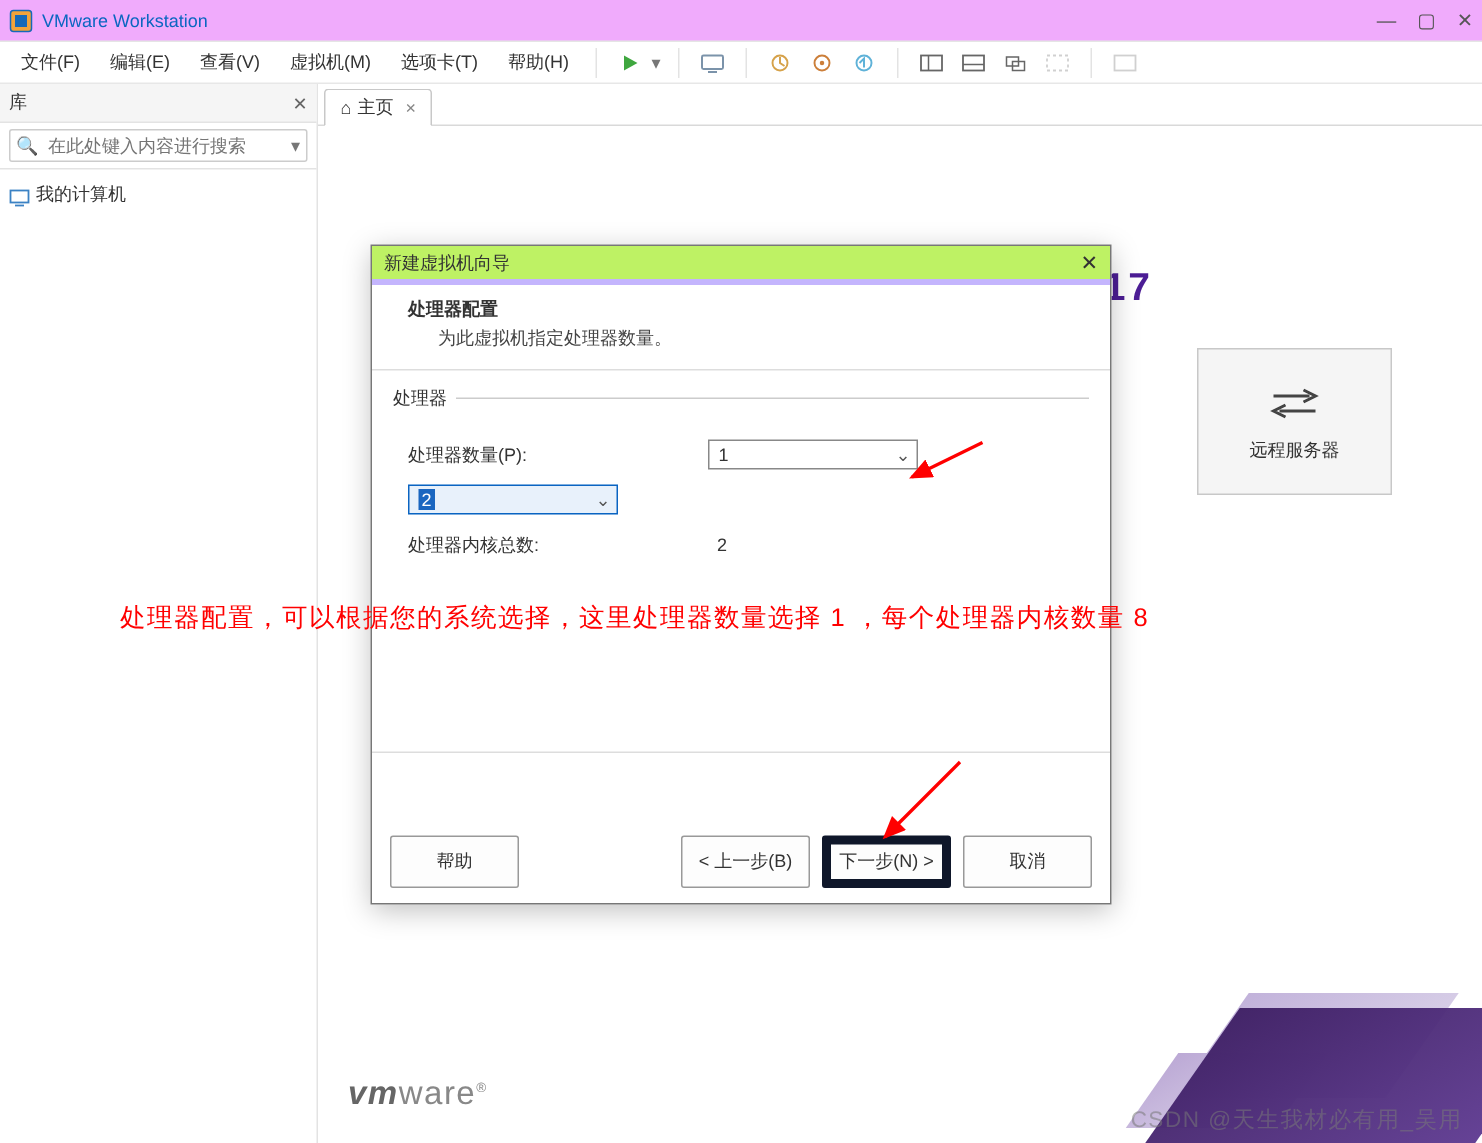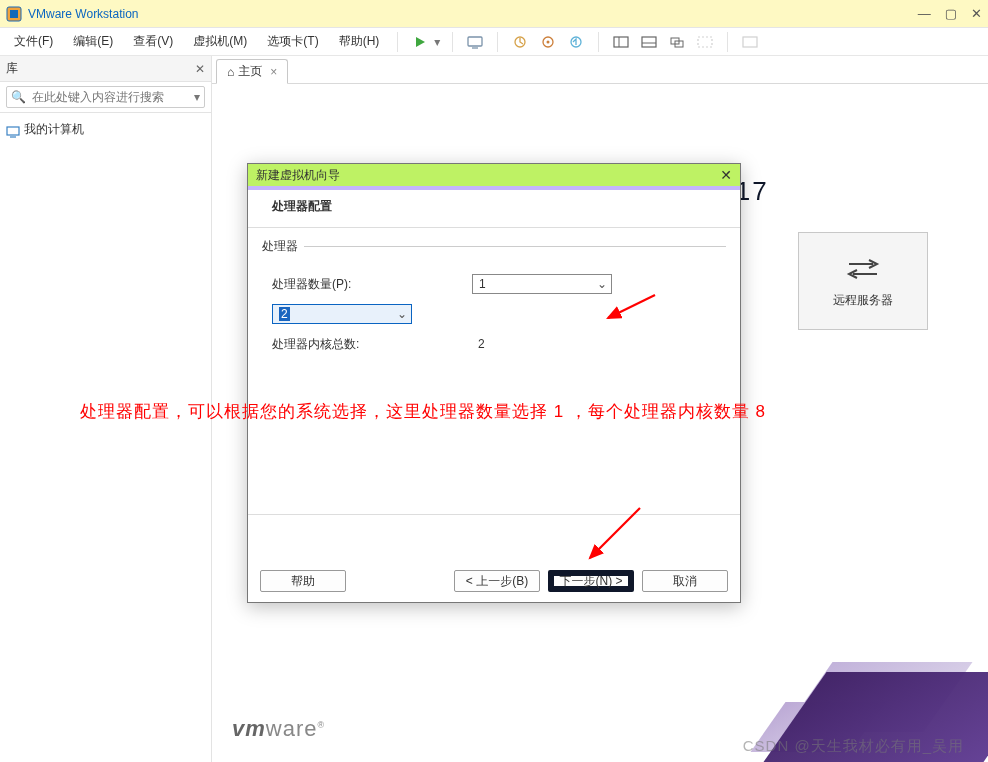--- a/index.html
+++ b/index.html
@@ -1,18 +1,18 @@
 <!DOCTYPE html>
 <html><head>
 <meta charset="utf-8">
 <style>
   * { box-sizing: border-box; font-family: "Microsoft YaHei", "Segoe UI", sans-serif; }
   body { margin:0; width:988px; height:762px; background:#fff; overflow:hidden; position:relative; font-size:12px; color:#333; }
   
-  .titlebar { height:28px; background:#fef9c3; border-bottom:1px solid #e5e5e5; display:flex; align-items:center; padding:0 6px; }
+  .titlebar { height:28px; background:#f0abfc; border-bottom:1px solid #e5e5e5; display:flex; align-items:center; padding:0 6px; }
   .titlebar .appicon { width:16px; height:16px; margin-right:6px; display:flex; align-items:center; justify-content:center; }
   .titlebar .title { flex:1; color:#0b66c1; font-size:12px; }
   .winbtns { display:flex; gap:14px; color:#555; font-size:13px; }
   .winbtns span { cursor:default; }
   
   .menubar { height:28px; display:flex; align-items:center; padding:0 6px; border-bottom:1px solid #e7e7e7; gap:4px; }
   .menubar .m { padding:2px 8px; cursor:default; }
   .tbdiv { width:1px; height:20px; background:#e3e3e3; margin:0 6px; }
   .ticon { width:24px; height:22px; display:flex; align-items:center; justify-content:center; color:#888; border-radius:3px; }
   .tplay { color:#3fa73f; }
@@ -24,52 +24,52 @@
   .sidesearch { padding:4px 6px; border-bottom:1px solid #e3e3e3; }
   .sidesearch .sinput { display:flex; align-items:center; border:1px solid #ccc; background:#fff; border-radius:2px; height:22px; padding:0 4px; gap:4px; color:#888; }
   .sidesearch .sinput input { border:none; outline:none; flex:1; font-size:12px; color:#888; background:transparent; }
   .tree { padding:6px; }
   .treeitem { display:flex; align-items:flex-end; gap:4px; padding:2px 0; }
   
   .content { flex:1; position:relative; background:#fff; }
   .tabbar { height:28px; display:flex; align-items:flex-end; padding:2px 4px 0 4px; border-bottom:1px solid #d9d9d9; gap:4px; }
   .tab { border:1px solid #c8c8c8; border-bottom:1px solid #fff; background:#fff; border-radius:3px 3px 0 0; padding:3px 10px; display:flex; align-items:center; gap:4px; font-size:12px; position:relative; top:1px; }
   .homelogo { position:absolute; left:50%; top:120px; transform:translateX(-50%); font-weight:400; letter-spacing:2px; font-size:26px; color:#222; white-space:nowrap; }
-  .homelogo .v17 { color:#0f172a; font-weight:400; }
+  .homelogo .v17 { color:#4c1d95; font-weight:700; }
   .tile { position:absolute; right:60px; top:176px; width:130px; height:98px; border:1px solid #c8c8c8; background:#f5f5f5; display:flex; flex-direction:column; align-items:center; justify-content:center; gap:8px; }
   
   .vmmark { position:absolute; left:20px; bottom:20px; color:#888; font-size:22px; letter-spacing:1px; }
   .vmmark b { color:#666; font-weight:600;font-style:italic; }
   
   .corner { position:absolute; right:0; bottom:0; width:260px; height:170px; overflow:hidden; pointer-events:none; }
   .shard { position:absolute; background:#4b2a75; }
   .sh1 { right:-20px; bottom:-20px; width:220px; height:110px; transform:skewX(-35deg); background:linear-gradient(135deg,#3d1e63,#5f3a93); opacity:.95;}
   .sh2 { right:40px; bottom:30px; width:140px; height:70px; transform:skewX(-35deg); background:linear-gradient(135deg,#b7a5d4,#d9d1e8); opacity:.85;}
   .sh3 { right:120px; bottom:10px; width:100px; height:50px; transform:skewX(-35deg); background:linear-gradient(135deg,#8563b3,#c2b4dc); opacity:.55;}
   
-  .csdn { position:absolute; right:24px; bottom:6px; color:rgba(120,120,120,.55); font-size:15px; letter-spacing:1px; }
+  .csdn { position:absolute; right:13px; bottom:6px; color:rgba(120,120,120,.55); font-size:15px; letter-spacing:1px; }
   
   .dialog { position:absolute; left:247px; top:163px; width:494px; height:440px; background:#fff; border:1px solid #777; box-shadow:0 4px 18px rgba(0,0,0,.25); display:flex; flex-direction:column; }
   .dlg-title { height:26px; background:#bef264; border-bottom:4px solid #c4b5fd; display:flex; align-items:center; padding:0 8px; justify-content:space-between; }
   .dlg-head { background:#fff; padding:8px 16px 12px 16px; border-bottom:1px solid #ddd; }
   .dlg-head .hmain { font-weight:700; font-size:12px; padding-left:8px;}
   .dlg-head .hsub { font-size:12px; color:#444; padding-left:28px; margin-top:2px;}
   .dlg-body { flex:1; padding:8px 14px; position:relative; }
   .groupbox { border-top:1px solid #ccc; margin-top:10px; padding-top:18px; position:relative; }
   .groupbox .gtitle { position:absolute; top:-9px; left:0; background:#fff; padding-right:6px; font-size:12px; }
   .frow { display:flex; align-items:center; margin:8px 0 0 10px; height:22px;}
   .frow .flab { width:200px; }
   .frow .fval { width:140px; }
   .sel { border:1px solid #888; height:20px; width:140px; display:flex; align-items:center; justify-content:space-between; padding:0 4px 0 6px; background:#fff; font-size:12px;}
   .sel.hl { border:1px solid #0a64c2; background:#e8f1fb; }
   .sel.hl .sv { background:#1a66c0; color:#fff; padding:0 2px; }
   .static { padding-left:6px; }
   .dlg-foot { border-top:1px solid #ddd; padding:10px 12px; display:flex; gap:8px; }
   .dlg-foot .spacer { flex:1; }
-  .btn { min-width:86px; height:22px; border:1px solid #999; background:#fdfdfd; font-size:12px; display:flex; align-items:center; justify-content:center; cursor:default; border-radius:2px;margin-top:45px;}
+  .btn { min-width:86px; height:35px; border:1px solid #999; background:#fdfdfd; font-size:12px; display:flex; align-items:center; justify-content:center; cursor:default; border-radius:2px;margin-top:45px;}
   .btn.primary { border:6px solid #0f172a; }
   
   .anno { position:absolute; left:80px; top:400px; color:#ff0000; font-size:17px; z-index:50; white-space:nowrap; letter-spacing:1px;}
   .arrow { position:absolute; pointer-events:none; z-index:60; }
   svg { display:block; }
 </style>
 </head>
 <body>
 
 <div class="titlebar">
@@ -223,20 +223,21 @@
   </div>
 </div>
 
 <div class="dialog">
   <div class="dlg-title">
     <span>新建虚拟机向导</span>
     <span style="font-size:14px;color:#333">✕</span>
   </div>
   <div class="dlg-head">
     <div class="hmain">处理器配置</div>
+    <div class="hsub">为此虚拟机指定处理器数量。</div>
   </div>
   <div class="dlg-body">
     <div class="groupbox">
       <span class="gtitle">处理器</span>
       <div class="frow">
         <span class="flab">处理器数量(P):</span>
         <span class="fval">
           <span class="sel">
             <span class="sv">1</span>
             <span style="color:#555">⌄</span>

